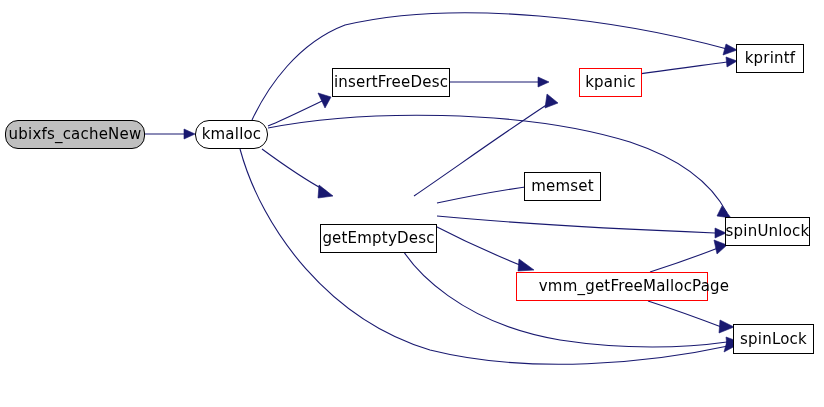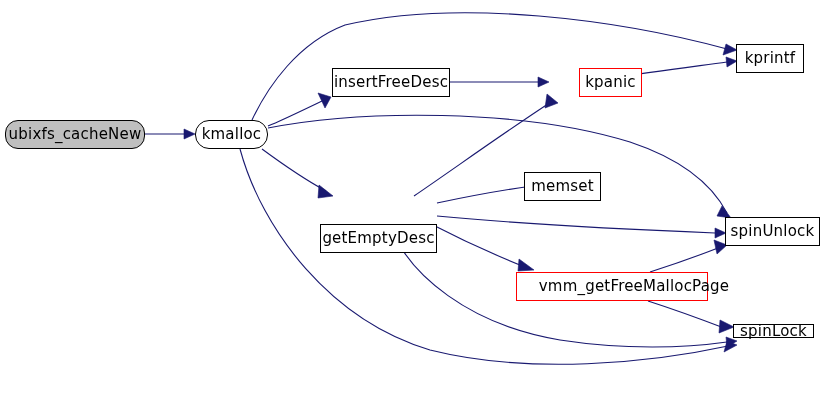--- a/index.html
+++ b/index.html
@@ -164,21 +164,21 @@
   </div>
 
   <div class="node-box" style="left:524px; top:172px; width:77px; height:29px;">
     <span>memset</span>
   </div>
 
   <div class="node-box redborder" style="left:486px; top:272px; width:192px; height:29px;padding-left:44px;">
     <span>vmm_getFreeMallocPage</span>
   </div>
 
-  <div class="node-box" style="left:725px; top:217px; width:95px; height:29px;">
+  <div class="node-box" style="left:725px; top:217px; width:85px; height:29px;">
     <span>spinUnlock</span>
   </div>
 
-  <div class="node-box" style="left:733px; top:324px; width:81px; height:14px;text-align:right;">
+  <div class="node-box" style="left:733px; top:324px; width:81px; height:30px;text-align:right;">
     <span>spinLock</span>
   </div>
 
 </div>
 
 </body></html>

